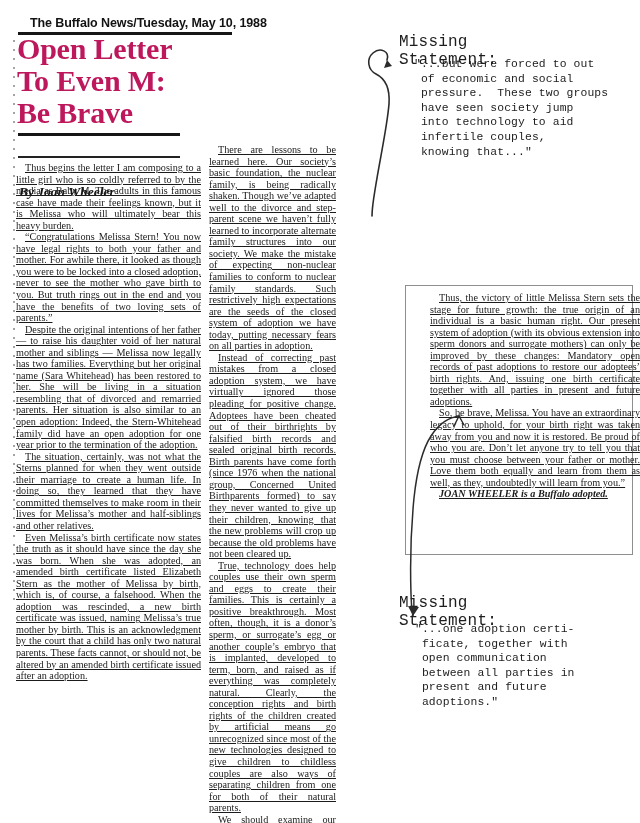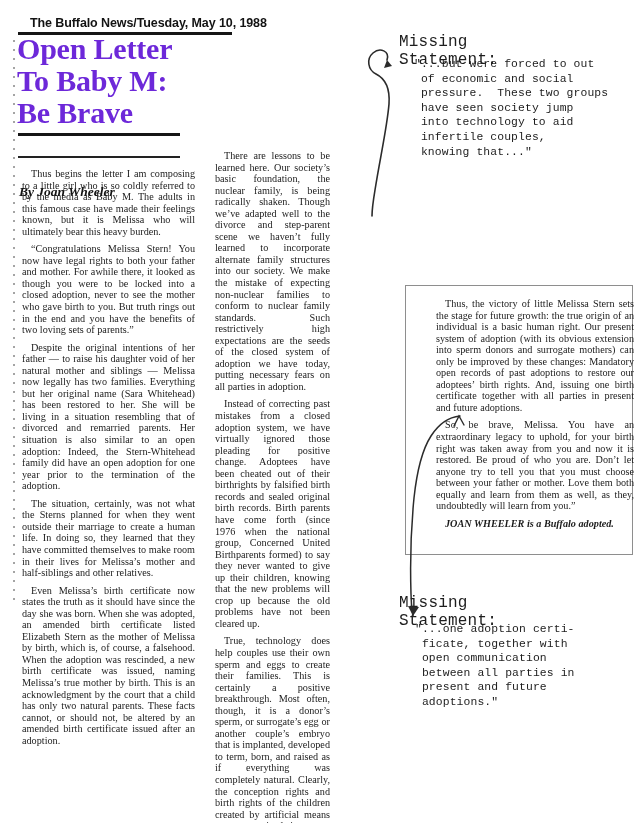--- a/index.html
+++ b/index.html
@@ -49,21 +49,21 @@
   .headline {
     position: absolute;
     left: 17px;
     top: 33px;
     width: 200px;
     font-family: "Liberation Serif", serif;
     font-weight: 700;
     font-size: 30px;
     line-height: 32px;
     letter-spacing: -0.2px;
-    color: #6d28d9;
+    color: #be185d;
   }
   .headline div { white-space: nowrap; }
 
   .rule-bottom {
     position: absolute;
     left: 18px;
     top: 133px;
     width: 162px;
     height: 2.5px;
     background: #161616;
@@ -94,22 +94,23 @@
     position: absolute;
     font-family: "Liberation Serif", serif;
     font-size: 10.2px;
     line-height: 11.55px;
     text-align: justify;
     text-justify: inter-word;
     color: #1b1b1b;
     hyphens: manual;
   }
   .col p {
-    margin: 6px;
+    margin: 0;
     text-indent: 9px;
+    text-decoration: underline;
   }
 
   #col1 { left: 16px;  top: 162px; width: 185px; }
   #col2 { left: 209px; top: 144px; width: 127px; }
   #col3 { left: 430px; top: 292px; width: 210px; }
 
   .signoff {
     font-style: italic;
     font-weight: 700;
   }
@@ -173,21 +174,21 @@
 
 <div class="page">
 
   <div class="scan-edge"></div>
 
   <div class="masthead">The Buffalo News/Tuesday, May 10, 1988</div>
   <div class="rule-top"></div>
 
   <div class="headline">
     <div>Open Letter</div>
-    <div>To Baby M:</div>
+    <div>To Even M:</div>
     <div>Be Brave</div>
   </div>
   <div class="rule-bottom"></div>
 
   <div class="byline">By Joan Wheeler</div>
   <div class="rule-byline"></div>
 
   <div class="col" id="col1">
     <p>Thus begins the letter I am composing to a little girl who is so coldly referred to by the media as Baby M. The adults in this famous case have made their feelings known, but it is Melissa who will ultimately bear this heavy burden.</p>
     <p>“Congratulations Melissa Stern! You now have legal rights to both your father and mother. For awhile there, it looked as though you were to be locked into a closed adoption, never to see the mother who gave birth to you. But truth rings out in the end and you have the benefits of two loving sets of parents.”</p>

